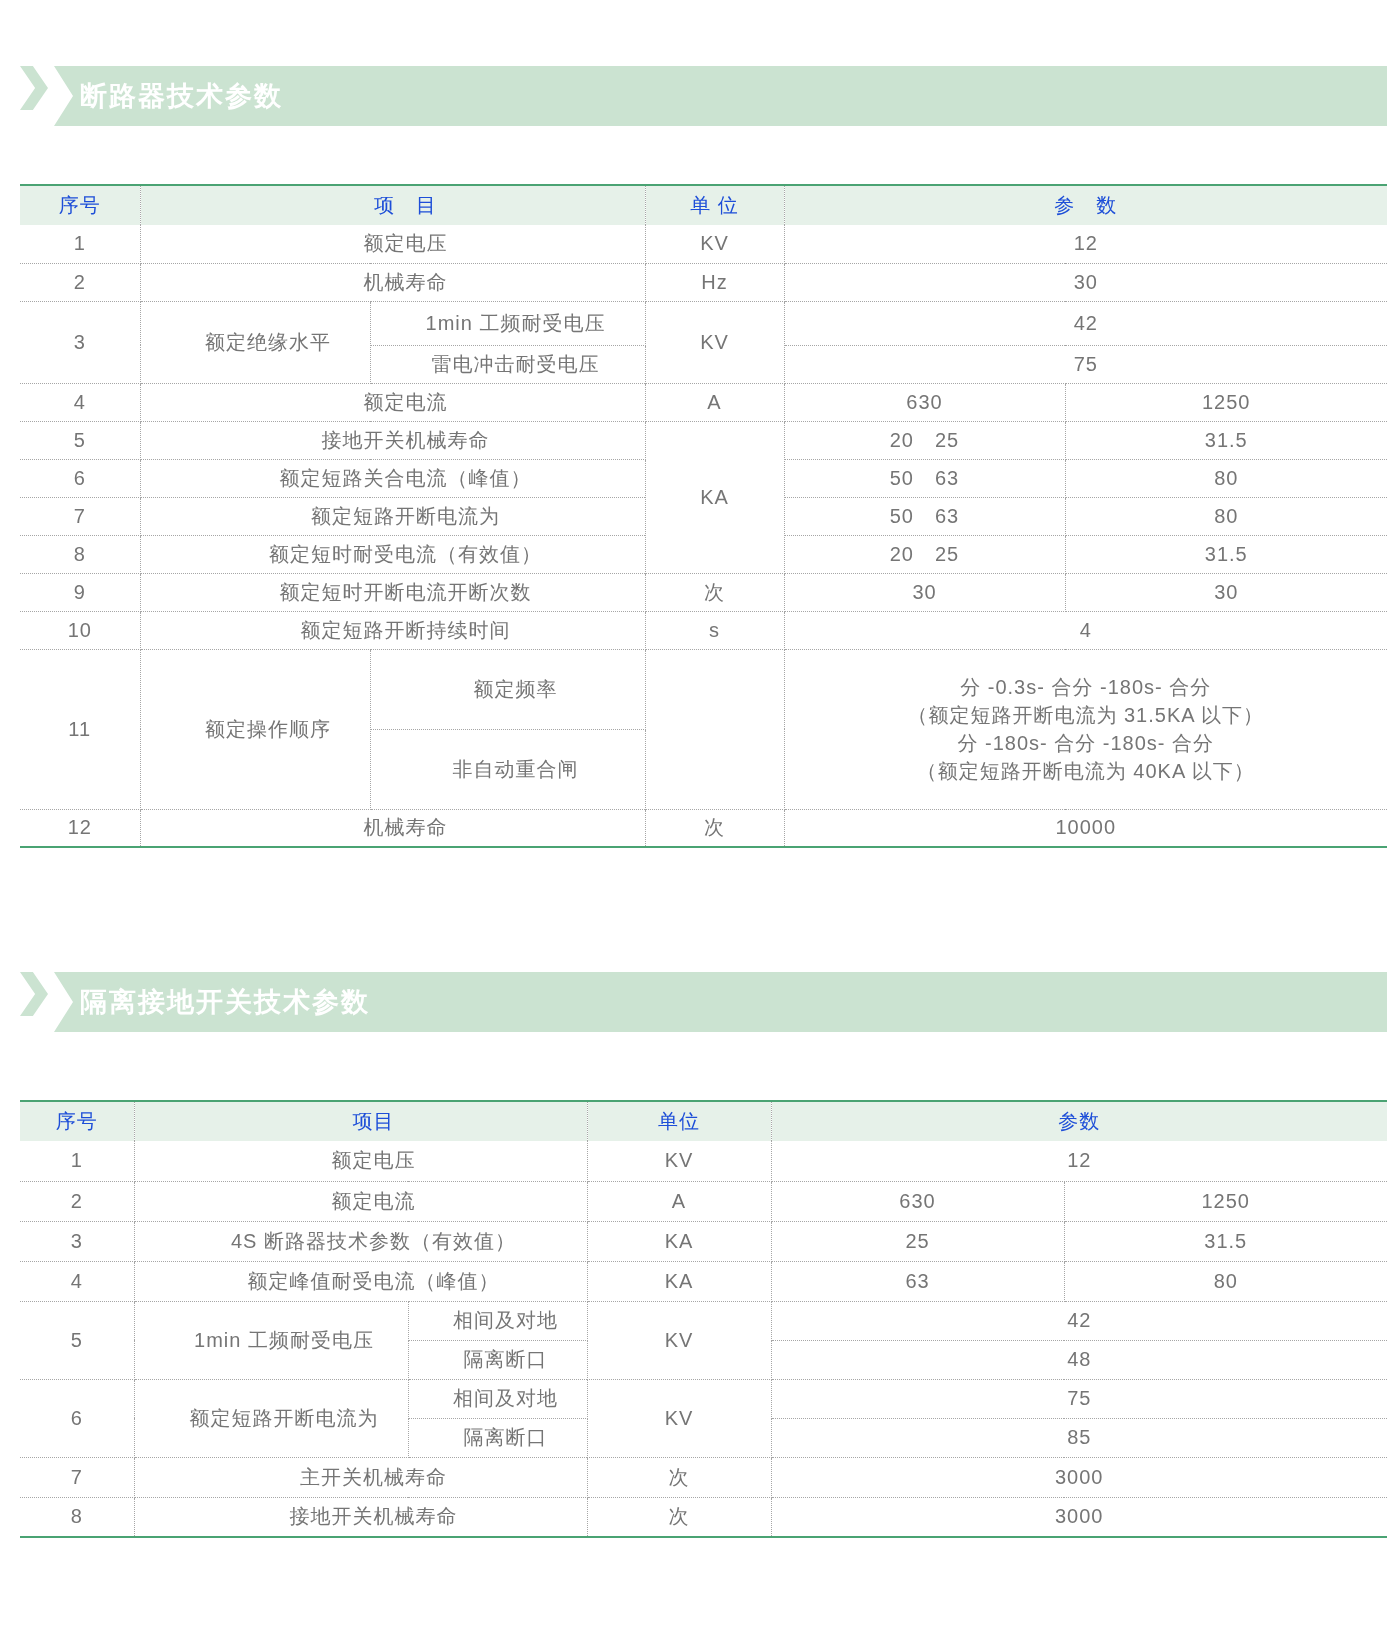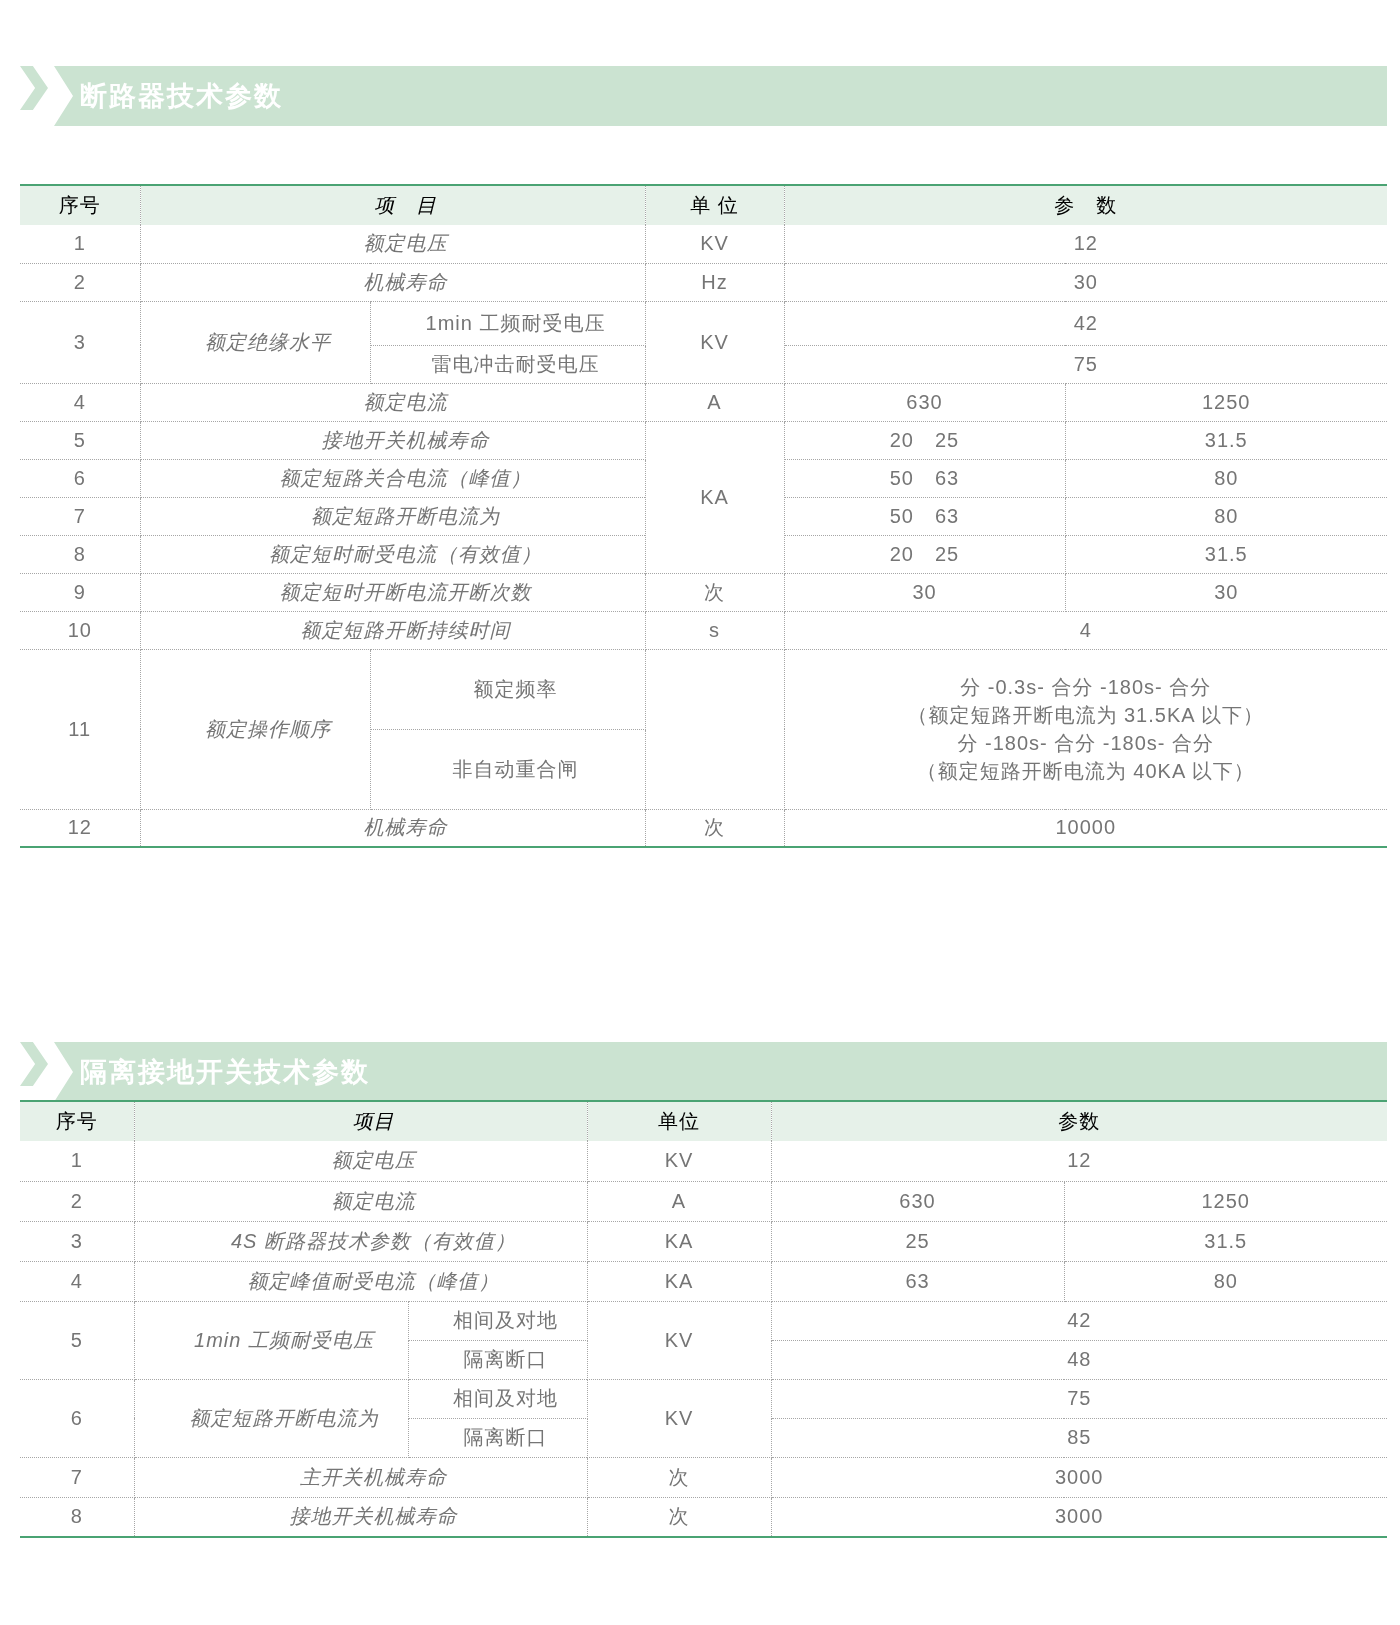--- a/index.html
+++ b/index.html
@@ -37,24 +37,24 @@
     border-top:2px solid #4aa373; border-bottom:2px solid #4aa373;
   }
   table.spec td {
     border:1px dotted #a6a6a6;
     font-size:20px; color:#757575;
     text-align:center; vertical-align:middle;
     letter-spacing:1px;
     overflow:hidden; white-space:nowrap;
   }
   table.spec tr.head td {
-    background:#e6f1e9; color:#000000;
+    background:#e6f1e9; color:#1d4ed8;
     border-bottom-style:hidden;
   }
-  td.L  { text-align:left; padding-left:26px;font-style:italic; }
+  td.L  { text-align:left; padding-left:26px; }
   td.L2 { text-align:left; padding-left:16px; }
   td.ml { line-height:28px; white-space:normal; }
   td.ml div { white-space:nowrap; }
 </style>
 </head>
 <body>
 
 <div class="banner" style="top:66px">
   <span class="chev"></span>
   <div class="bar">
@@ -163,21 +163,21 @@
   </tr>
   <tr style="height:38px">
     <td>12</td>
     <td colspan="2" class="L">机械寿命</td>
     <td>次</td>
     <td colspan="2">10000</td>
   </tr>
 </tbody>
   </table>
 
-<div class="banner" style="top:1042px">
+<div class="banner" style="top:972px">
   <span class="chev"></span>
   <div class="bar">
     <span class="btitle">隔离接地开关技术参数</span>
   </div>
 </div>
 
 <table class="spec" style="top:1100px">
   <colgroup>
     <col style="width:114px">
       <col style="width:274px">

